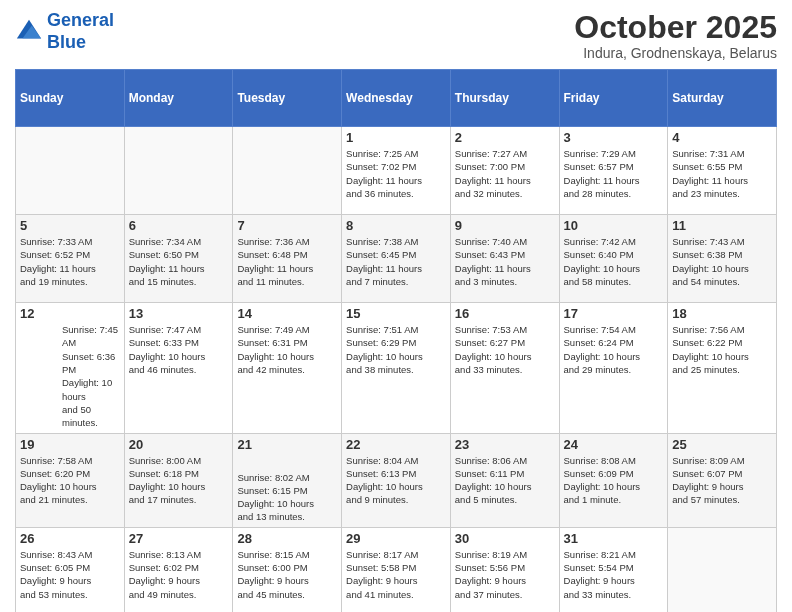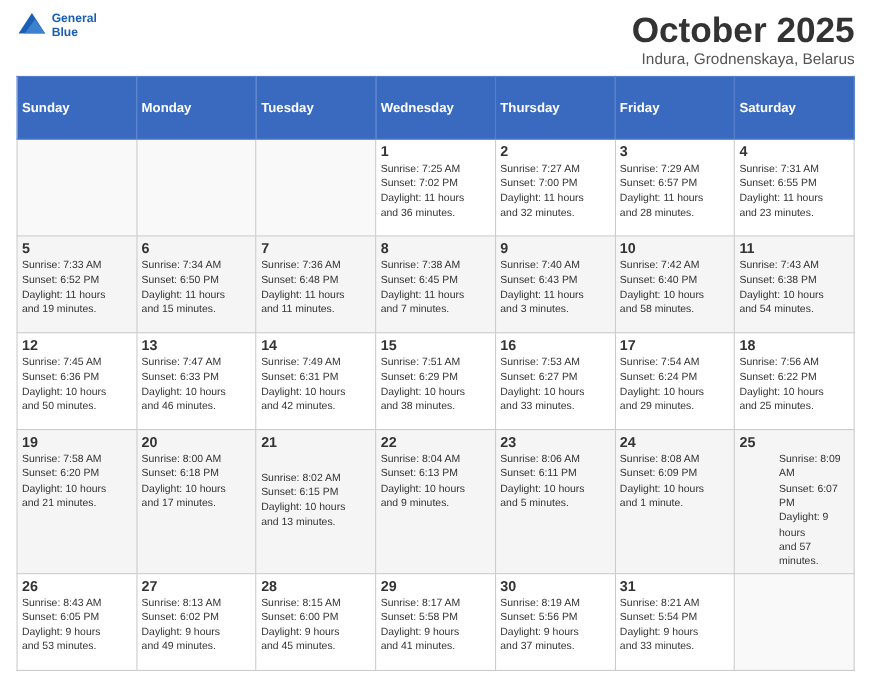--- a/index.html
+++ b/index.html
@@ -21,21 +21,21 @@
       justify-content: space-between;
       align-items: flex-start;
       margin-bottom: 8px;
     }
     .logo {
       display: flex;
       align-items: center;
       gap: 4px;
     }
     .logo-text {
-      font-size: 11px;
+      font-size: 18px;
       font-weight: bold;
       color: #333;
       line-height: 1.2;
     }
     .logo-blue { color: #1a5fb4; }
     .logo-icon {
       width: 28px;
       height: 28px;
     }
     .title-block {
@@ -205,21 +205,21 @@
             <span class="day-num">11</span>
             <div class="cell-text" style="white-space: pre-line;">Sunrise: 7:43 AM
 Sunset: 6:38 PM
 Daylight: 10 hours
 and 54 minutes.</div>
           </td>
         </tr>
         <tr>
           <td>
             <span class="day-num">12</span>
-            <div class="cell-text" style="white-space: pre-line;">Sunrise: 7:45 AM
+            <div class="cell-text" style="white-space: pre-line; margin-left: 42px;">Sunrise: 7:45 AM
 Sunset: 6:36 PM
 Daylight: 10 hours
 and 50 minutes.</div>
           </td>
           <td>
             <span class="day-num">13</span>
             <div class="cell-text" style="white-space: pre-line;">Sunrise: 7:47 AM
 Sunset: 6:33 PM
 Daylight: 10 hours
 and 46 minutes.</div>
@@ -298,21 +298,21 @@
           </td>
           <td>
             <span class="day-num">24</span>
             <div class="cell-text" style="white-space: pre-line;">Sunrise: 8:08 AM
 Sunset: 6:09 PM
 Daylight: 10 hours
 and 1 minute.</div>
           </td>
           <td>
             <span class="day-num">25</span>
-            <div class="cell-text" style="white-space: pre-line; margin-left: 36px;">Sunrise: 8:09 AM
+            <div class="cell-text" style="white-space: pre-line;">Sunrise: 8:09 AM
 Sunset: 6:07 PM
 Daylight: 9 hours
 and 57 minutes.</div>
           </td>
         </tr>
         <tr>
           <td>
             <span class="day-num">26</span>
             <div class="cell-text" style="white-space: pre-line;">Sunrise: 8:43 AM
 Sunset: 6:05 PM

